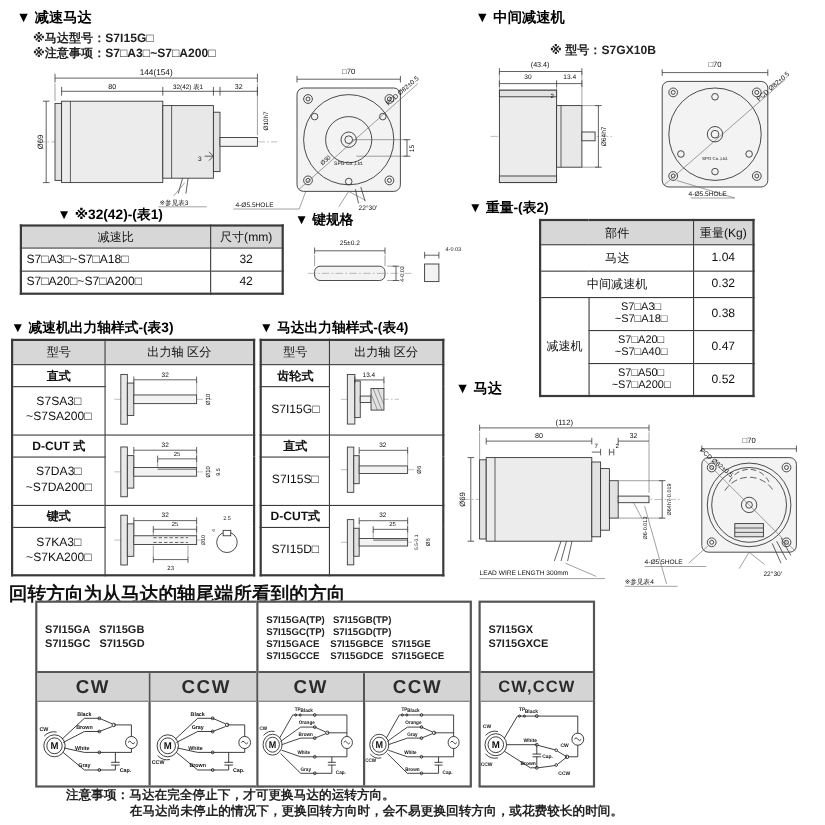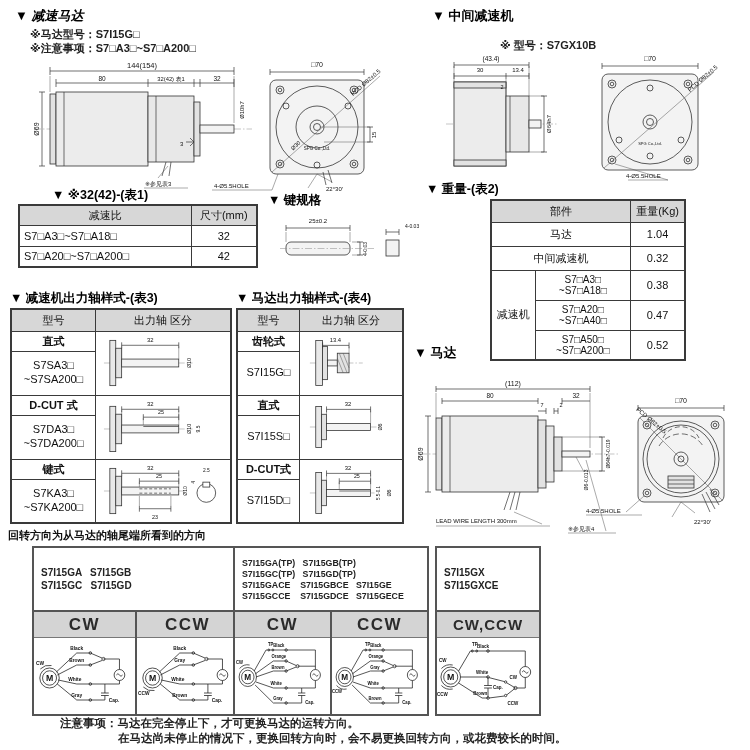--- a/index.html
+++ b/index.html
@@ -50,36 +50,36 @@
 .panel{position:absolute;top:546px;border:2px solid #555;background:#fff;}
 .panel-models{height:64px;padding:3px 7px;font-size:10px;font-weight:bold;display:flex;flex-direction:column;justify-content:center;gap:2px;white-space:pre;border-bottom:2px solid #555;color:#222;}
 #panel-b .panel-models{font-size:8.8px;gap:1px;}
 .panel-cols{display:flex;}
 .pcol{flex:1;border-right:2px solid #555;}
 .pcol:last-child{border-right:none;}
 .pcol-head{height:26px;background:#d4d4d4;display:flex;align-items:center;justify-content:center;font-size:17px;font-weight:bold;letter-spacing:1.5px;color:#2b2b2b;border-bottom:1px solid #777;}
 #panel-c .pcol-head{letter-spacing:1px;}
 .pcol-diag{height:76px;}
 
-#gm-title{left:15px;top:7px;font-style:italic;}
+#gm-title{left:15px;top:7px;}
 #gm-note1{left:30px;top:27px;}
 #gm-note2{left:30px;top:41px;}
 #gm-svg{left:18px;top:54px;}
 #mr-title{left:432px;top:7px;}
 #mr-note1{left:500px;top:38px;}
 #mr-svg{left:432px;top:52px;}
 #t1-title{left:52px;top:187px;}
 #t1-table{left:18px;top:204px;}
 #ks-title{left:268px;top:192px;}
 #ks-svg{left:274px;top:210px;}
 #t2-title{left:426px;top:181px;}
 #t2-table{left:490px;top:199px;}
 #t3-title{left:10px;top:290px;}
 #t3-table{left:10px;top:308px;}
-#t3-note{left:8px;top:528px;font-size:11px;font-weight:bold;}
+#t3-note{left:8px;top:528px;font-size:17px;font-weight:bold;}
 #t4-title{left:236px;top:290px;}
 #t4-table{left:236px;top:308px;}
 #mo-title{left:414px;top:344px;}
 #mo-note{left:414px;top:362px;}
 #mo-note .suffix{display:inline-block;margin-left:62px;}
 #mo-svg{left:410px;top:374px;}
 #panel-a{left:32px;width:208px;}
 #panel-b{left:233px;width:196px;}
 #panel-c{left:435px;width:106px;}
 #notes{left:60px;top:716px;font-size:11.5px;font-weight:bold;color:#222;line-height:1.32;}

